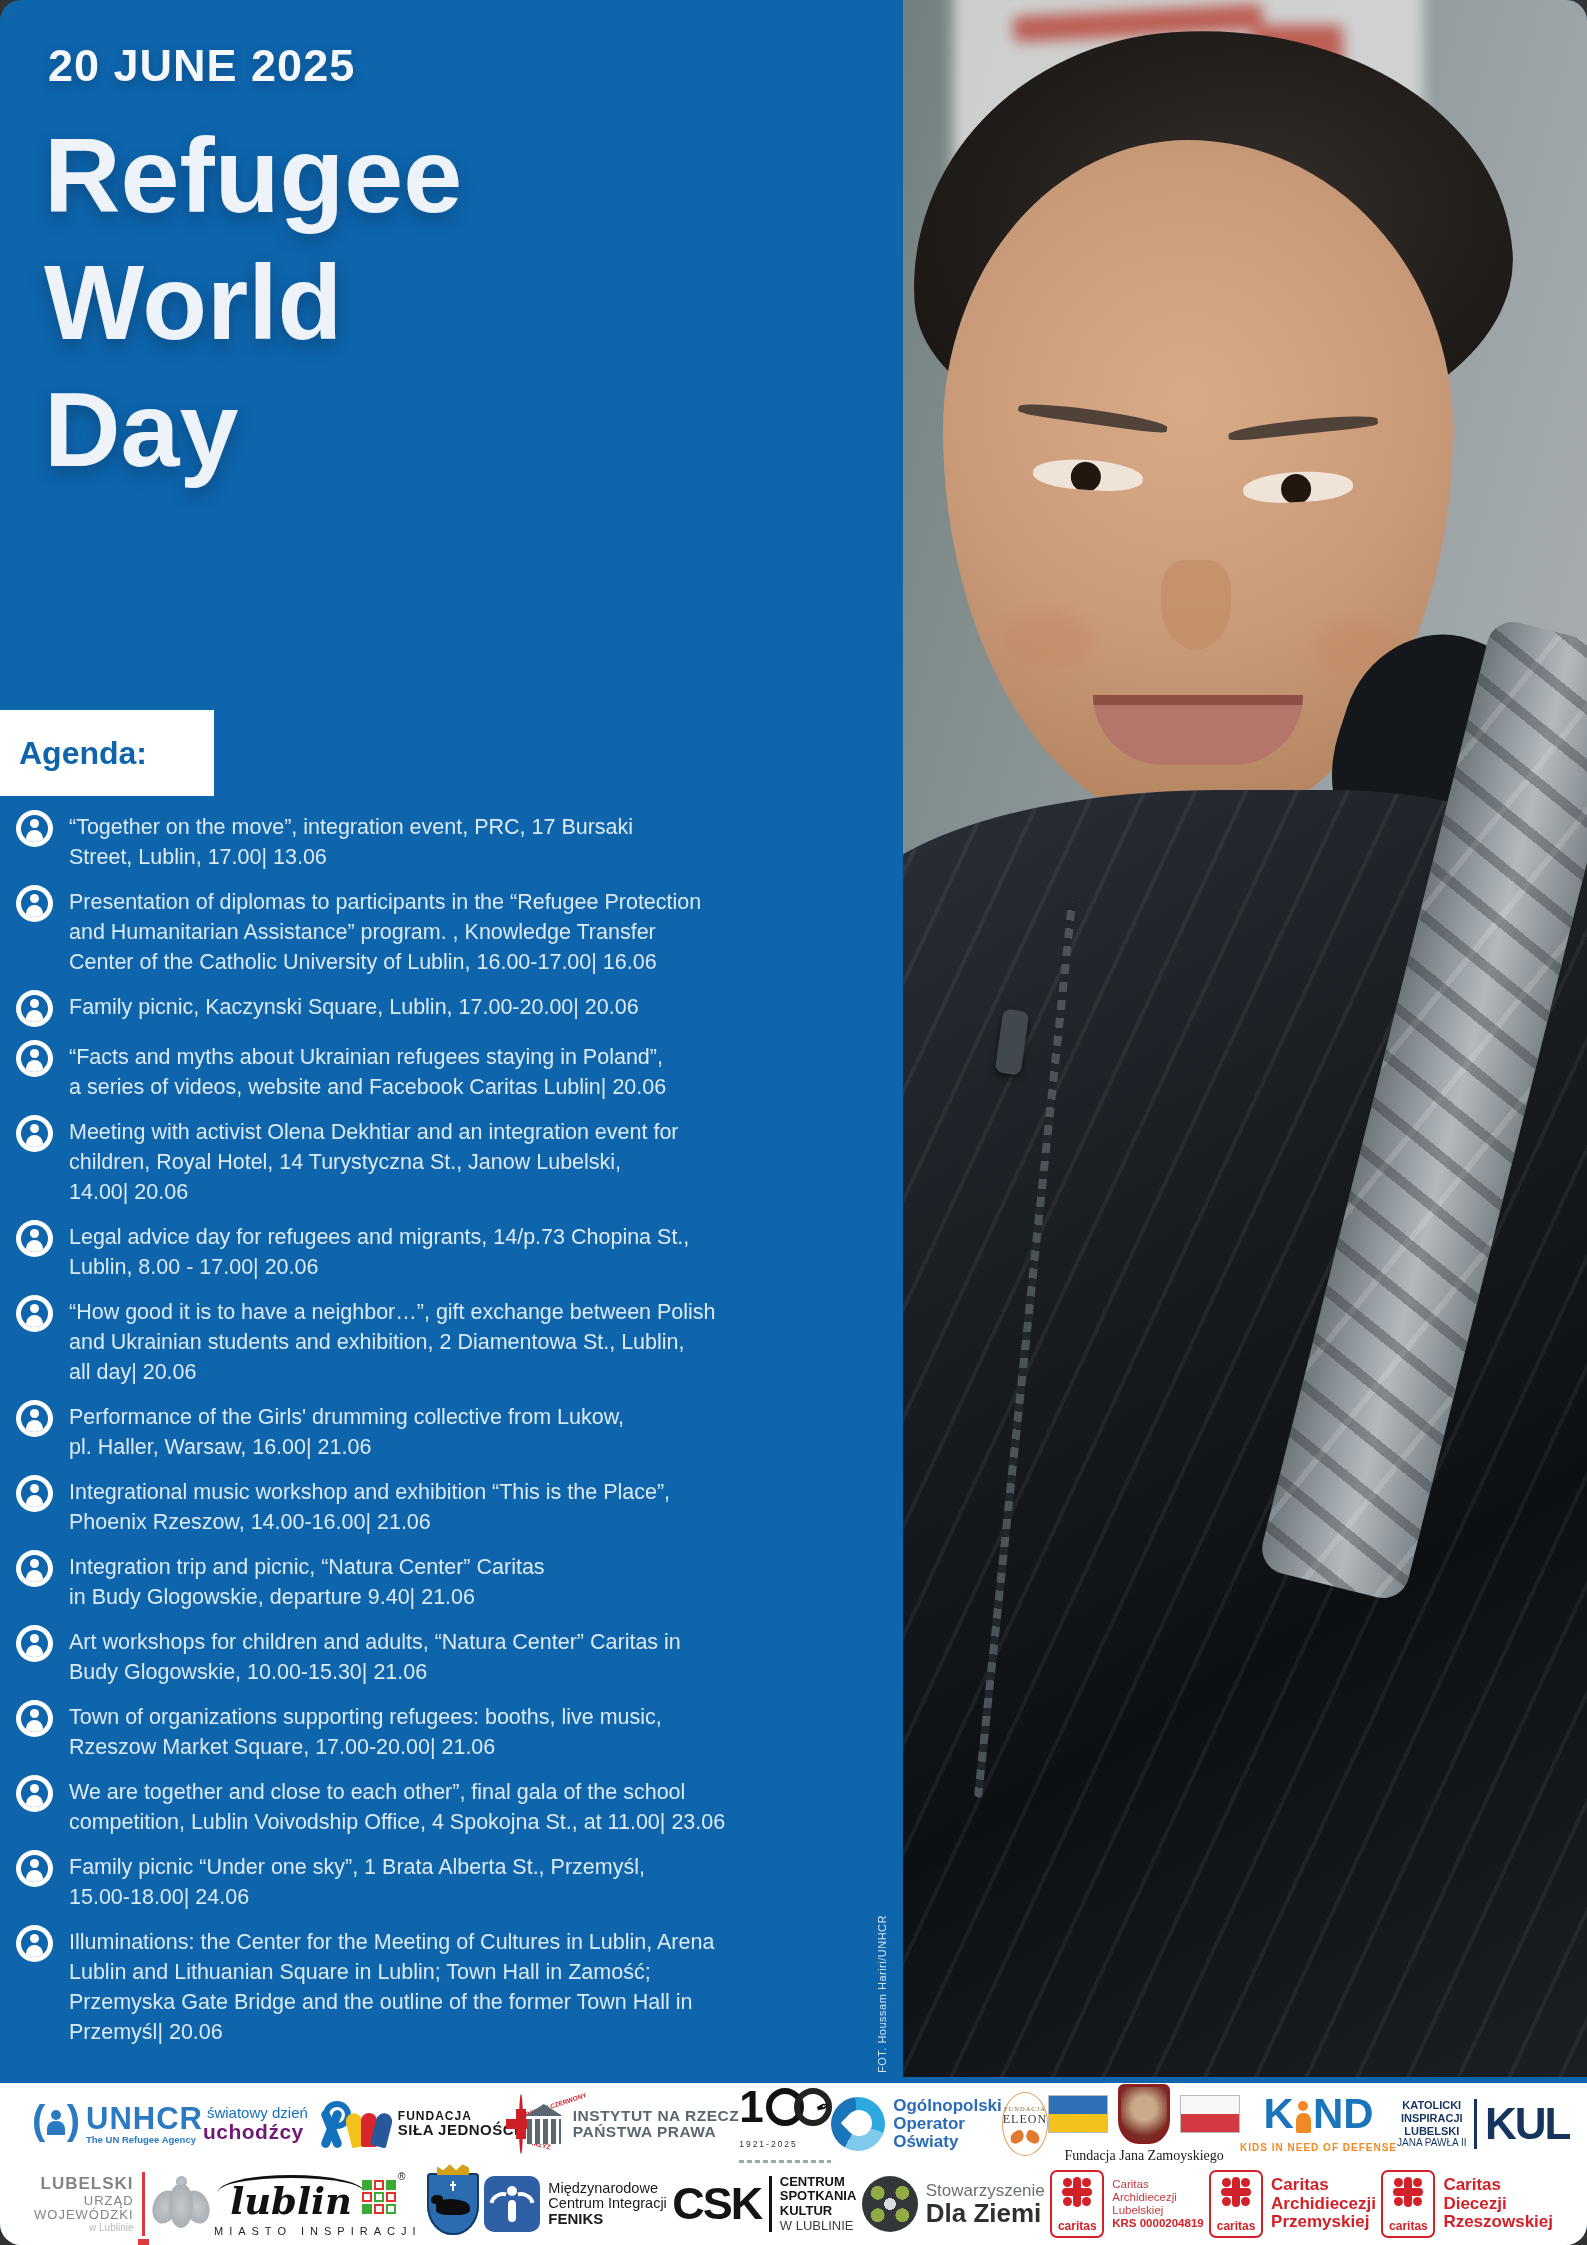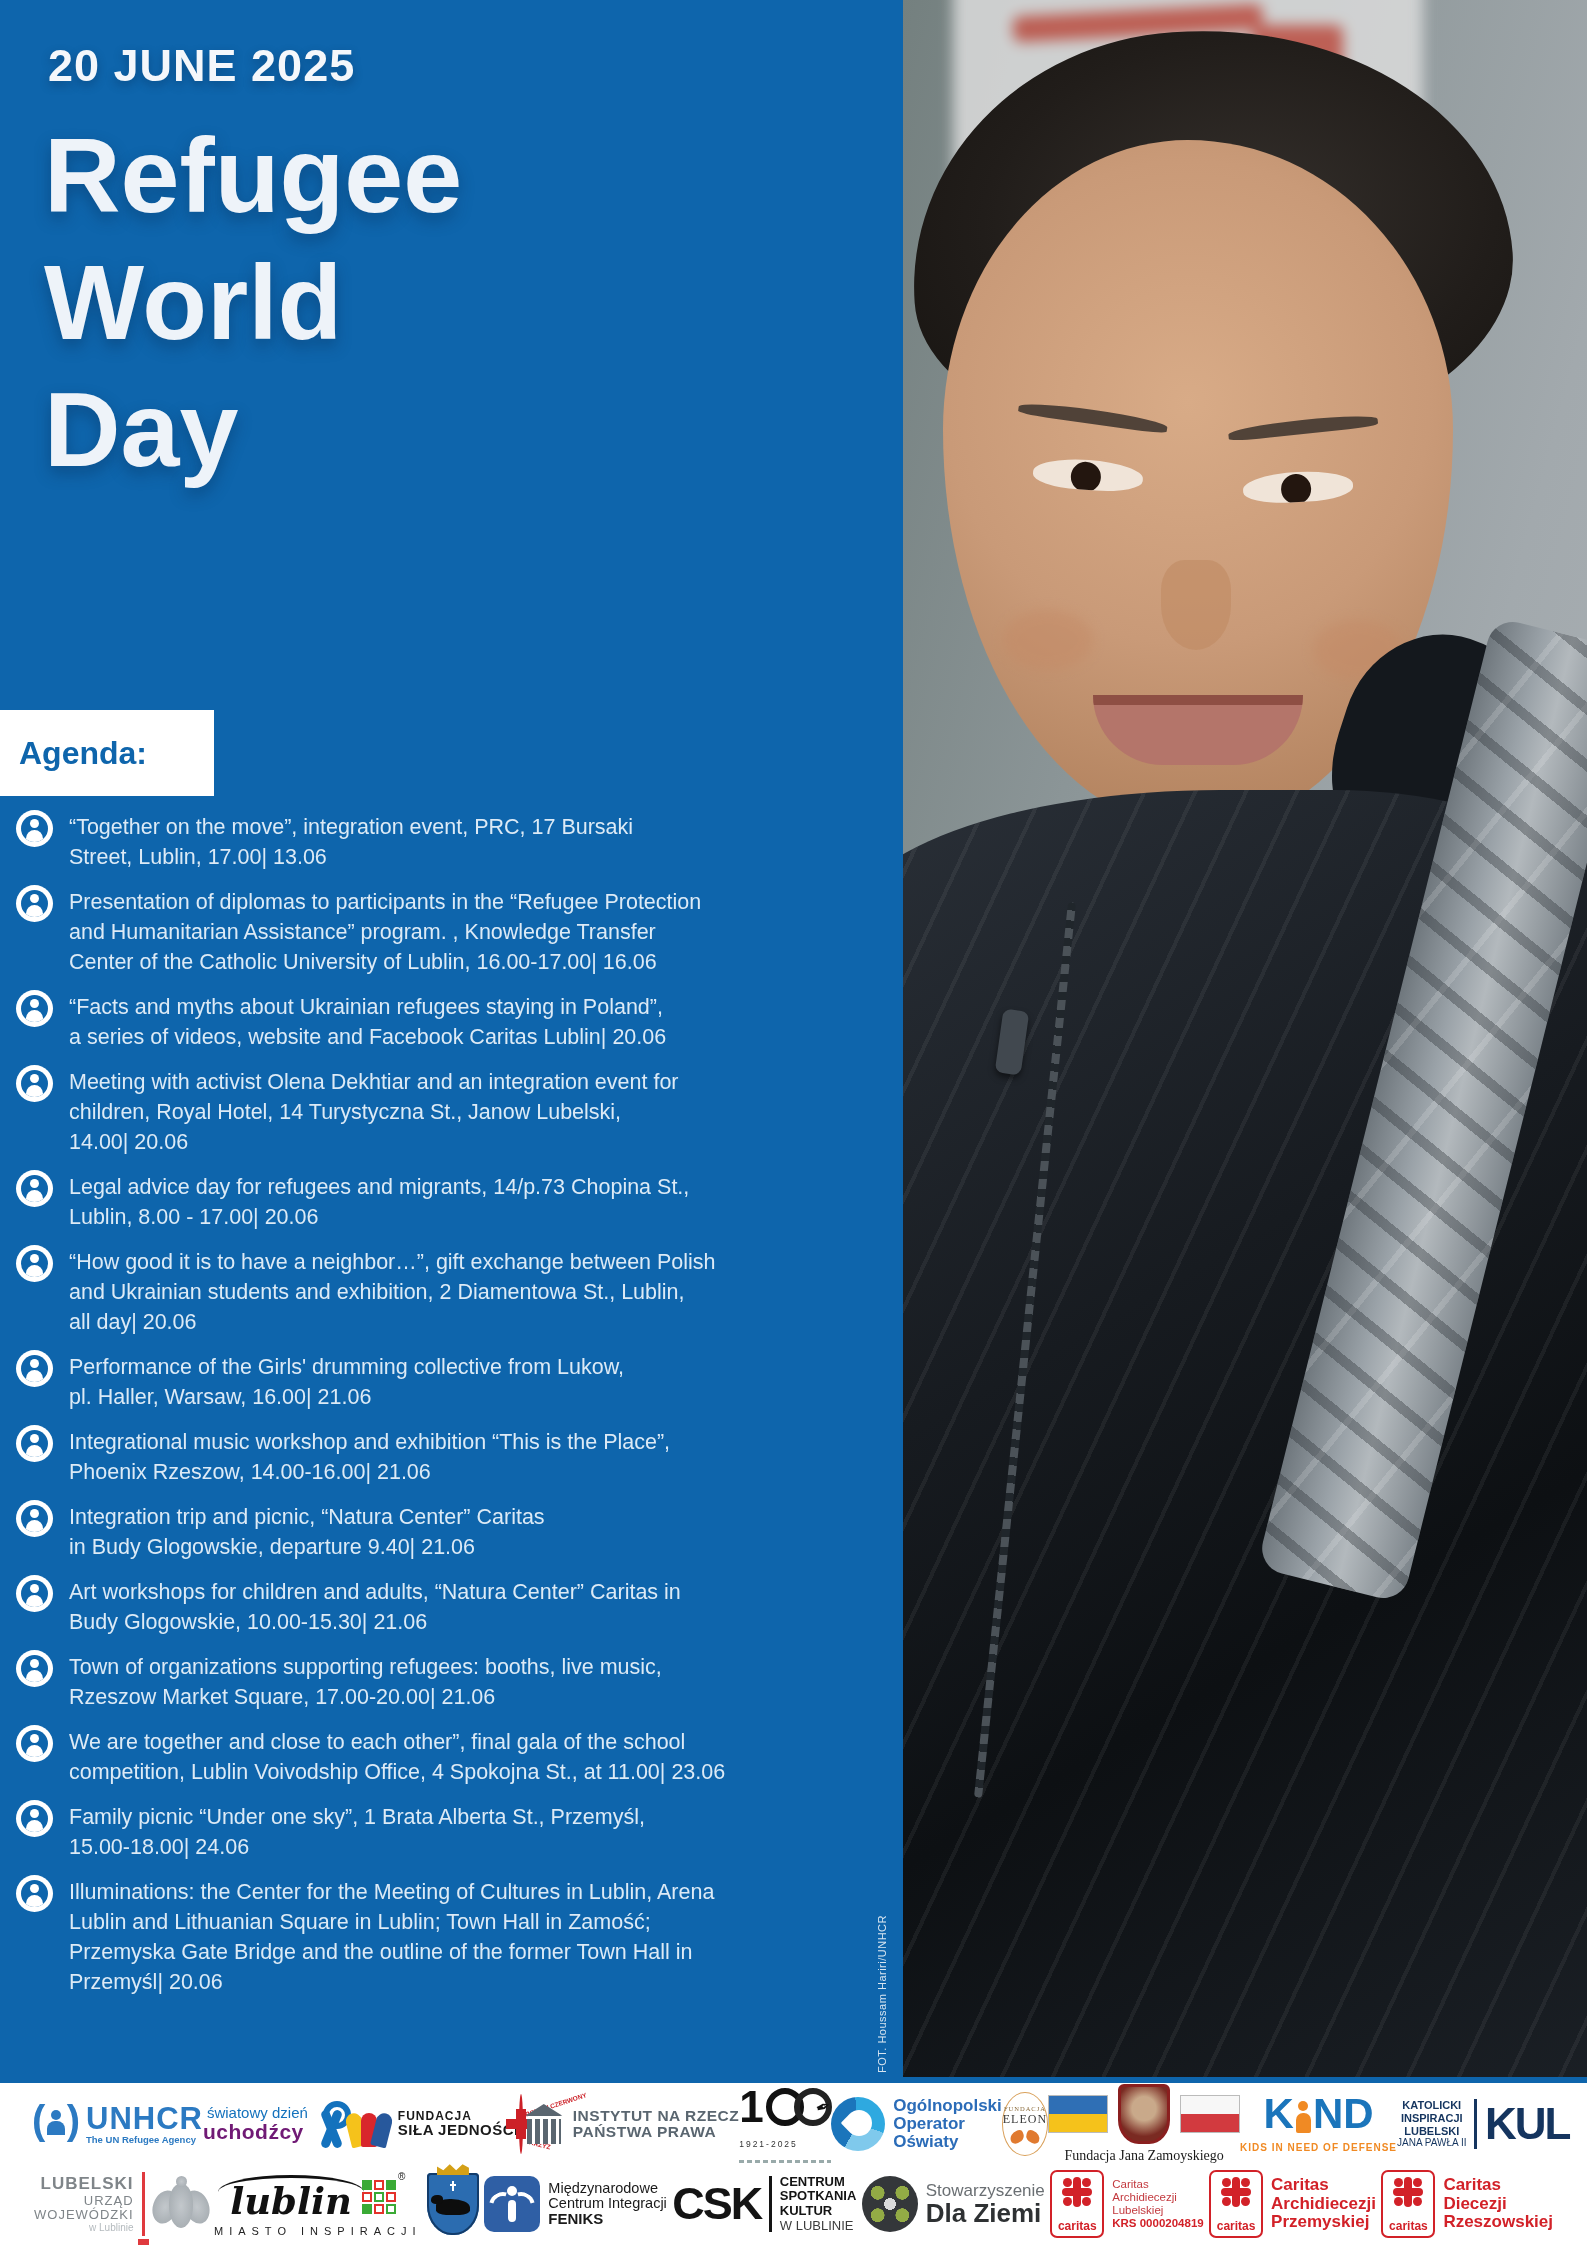--- a/index.html
+++ b/index.html
@@ -1,17 +1,17 @@
 <!DOCTYPE html>
 <html><head>
 <meta charset="utf-8">
 <style>
   html,body{margin:0;padding:0;background:#333;}
   #poster{position:relative;width:1587px;height:2245px;background:#0e65ac;overflow:hidden;
-          font-family:"Liberation Sans",sans-serif;}
+          font-family:"Liberation Sans",sans-serif;border-radius:21px;}
 
   
   .date{position:absolute;left:48px;top:40px;font-size:45px;font-weight:800;letter-spacing:1px;
         color:#f4f7fb;text-shadow:0 4px 10px rgba(5,35,70,.35);}
   .title{position:absolute;left:44px;top:112px;margin:0;font-size:106px;font-weight:700;
          line-height:127px;color:#eef3f9;text-shadow:0 7px 16px rgba(5,35,70,.35);}
   .title span{display:block;}
   .agenda-box{position:absolute;left:0;top:710px;width:214px;height:86px;background:#ffffff;
               display:flex;align-items:center;}
   .agenda-box span{margin-left:19px;font-size:32px;font-weight:800;color:#0e65ac;}
@@ -272,20 +272,29 @@
 and Humanitarian Assistance” program. , Knowledge Transfer
 Center of the Catholic University of Lublin, 16.00-17.00| 16.06</span>
       </li>
       <li>
         <span class="bullet">
           <span class="inner">
             <i class="head"></i>
             <i class="body"></i>
           </span>
         </span>
+        <span class="item-text">Family picnic, Kaczynski Square, Lublin, 17.00-20.00| 20.06</span>
+      </li>
+      <li>
+        <span class="bullet">
+          <span class="inner">
+            <i class="head"></i>
+            <i class="body"></i>
+          </span>
+        </span>
         <span class="item-text">“Facts and myths about Ukrainian refugees staying in Poland”,
 a series of videos, website and Facebook Caritas Lublin| 20.06</span>
       </li>
       <li>
         <span class="bullet">
           <span class="inner">
             <i class="head"></i>
             <i class="body"></i>
           </span>
         </span>

